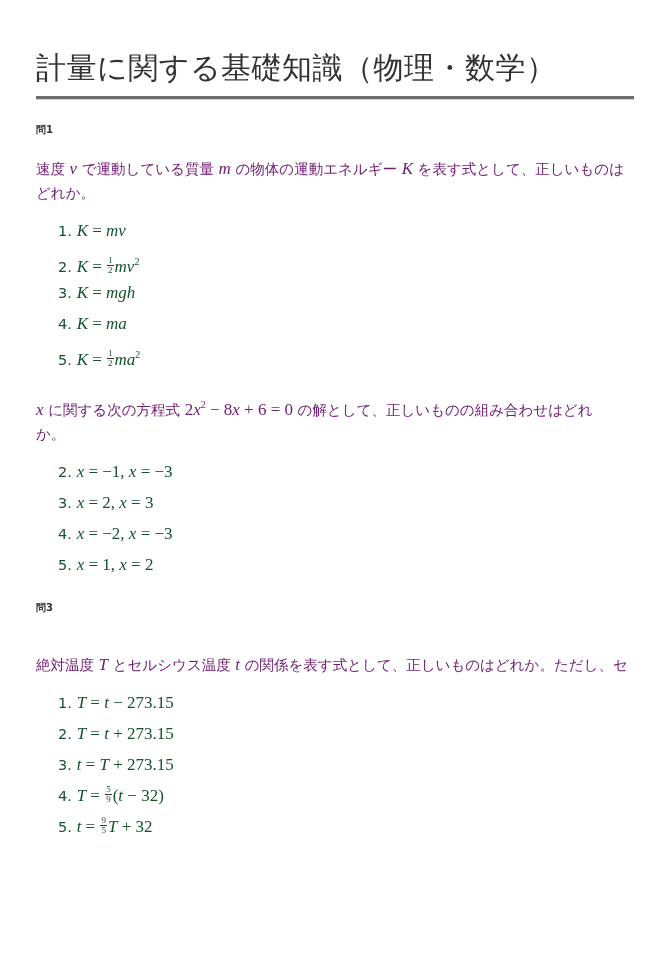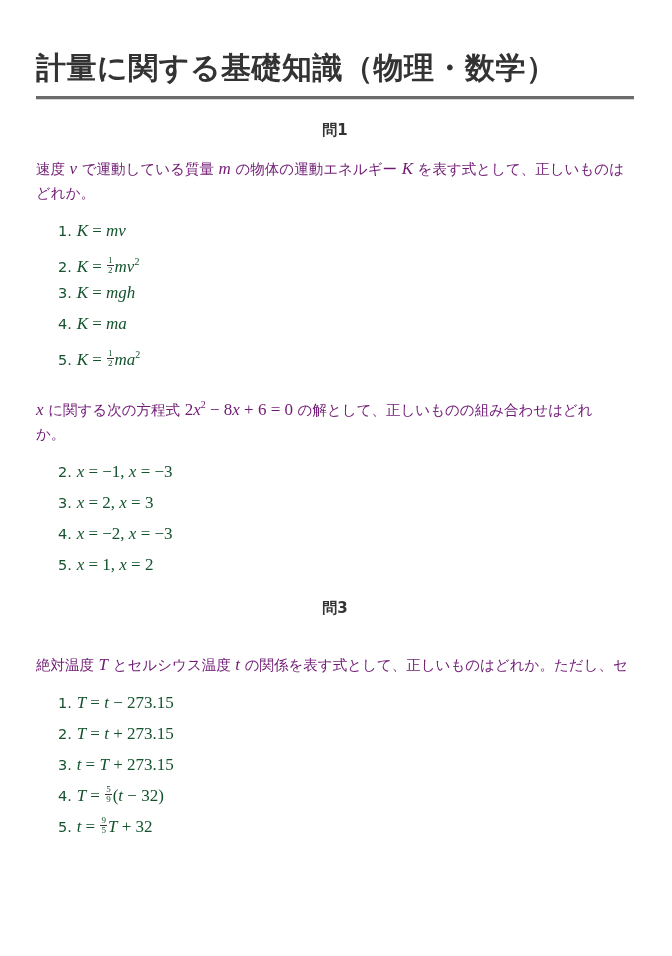--- a/index.html
+++ b/index.html
@@ -4,28 +4,27 @@
 <style>
   html, body { margin: 0; padding: 0; background: #ffffff; }
   body {
     width: 672px; height: 956px; overflow: hidden;
     font-family: "DejaVu Sans", "Liberation Sans", sans-serif;
     color: #333333;
   }
   .page { position: relative; padding: 0 38px 0 36px; }
   h1 {
     margin: 0; padding-top: 46px;
-    font-size: 30px; font-weight: bold; color: #333;
+    font-size: 30px; font-weight: normal; color: #333;
     letter-spacing: 0.5px; line-height: 44px;
   }
   .rule { height: 3px; background: #6b6b6b; margin-top: 6px; border-bottom: 1px solid #d6d6d6; }
   h2 {
-    margin: 0; font-size: 15px; font-weight: bold; color: #333;
+    margin: 0; font-size: 10px; font-weight: bold; color: #333;
     line-height: 20px;
-    text-align: center;
   }
   p.q {
     margin: 0; font-size: 14.5px; line-height: 24px; color: #701a75;
   }
   ol { margin: 0; padding: 0; list-style: none; }
   ol li {
     font-size: 15px; line-height: 20px; color: #14532d;
     padding-left: 22px;
   }
   .num { font-family: "DejaVu Sans", sans-serif; font-size: 14.5px; }

